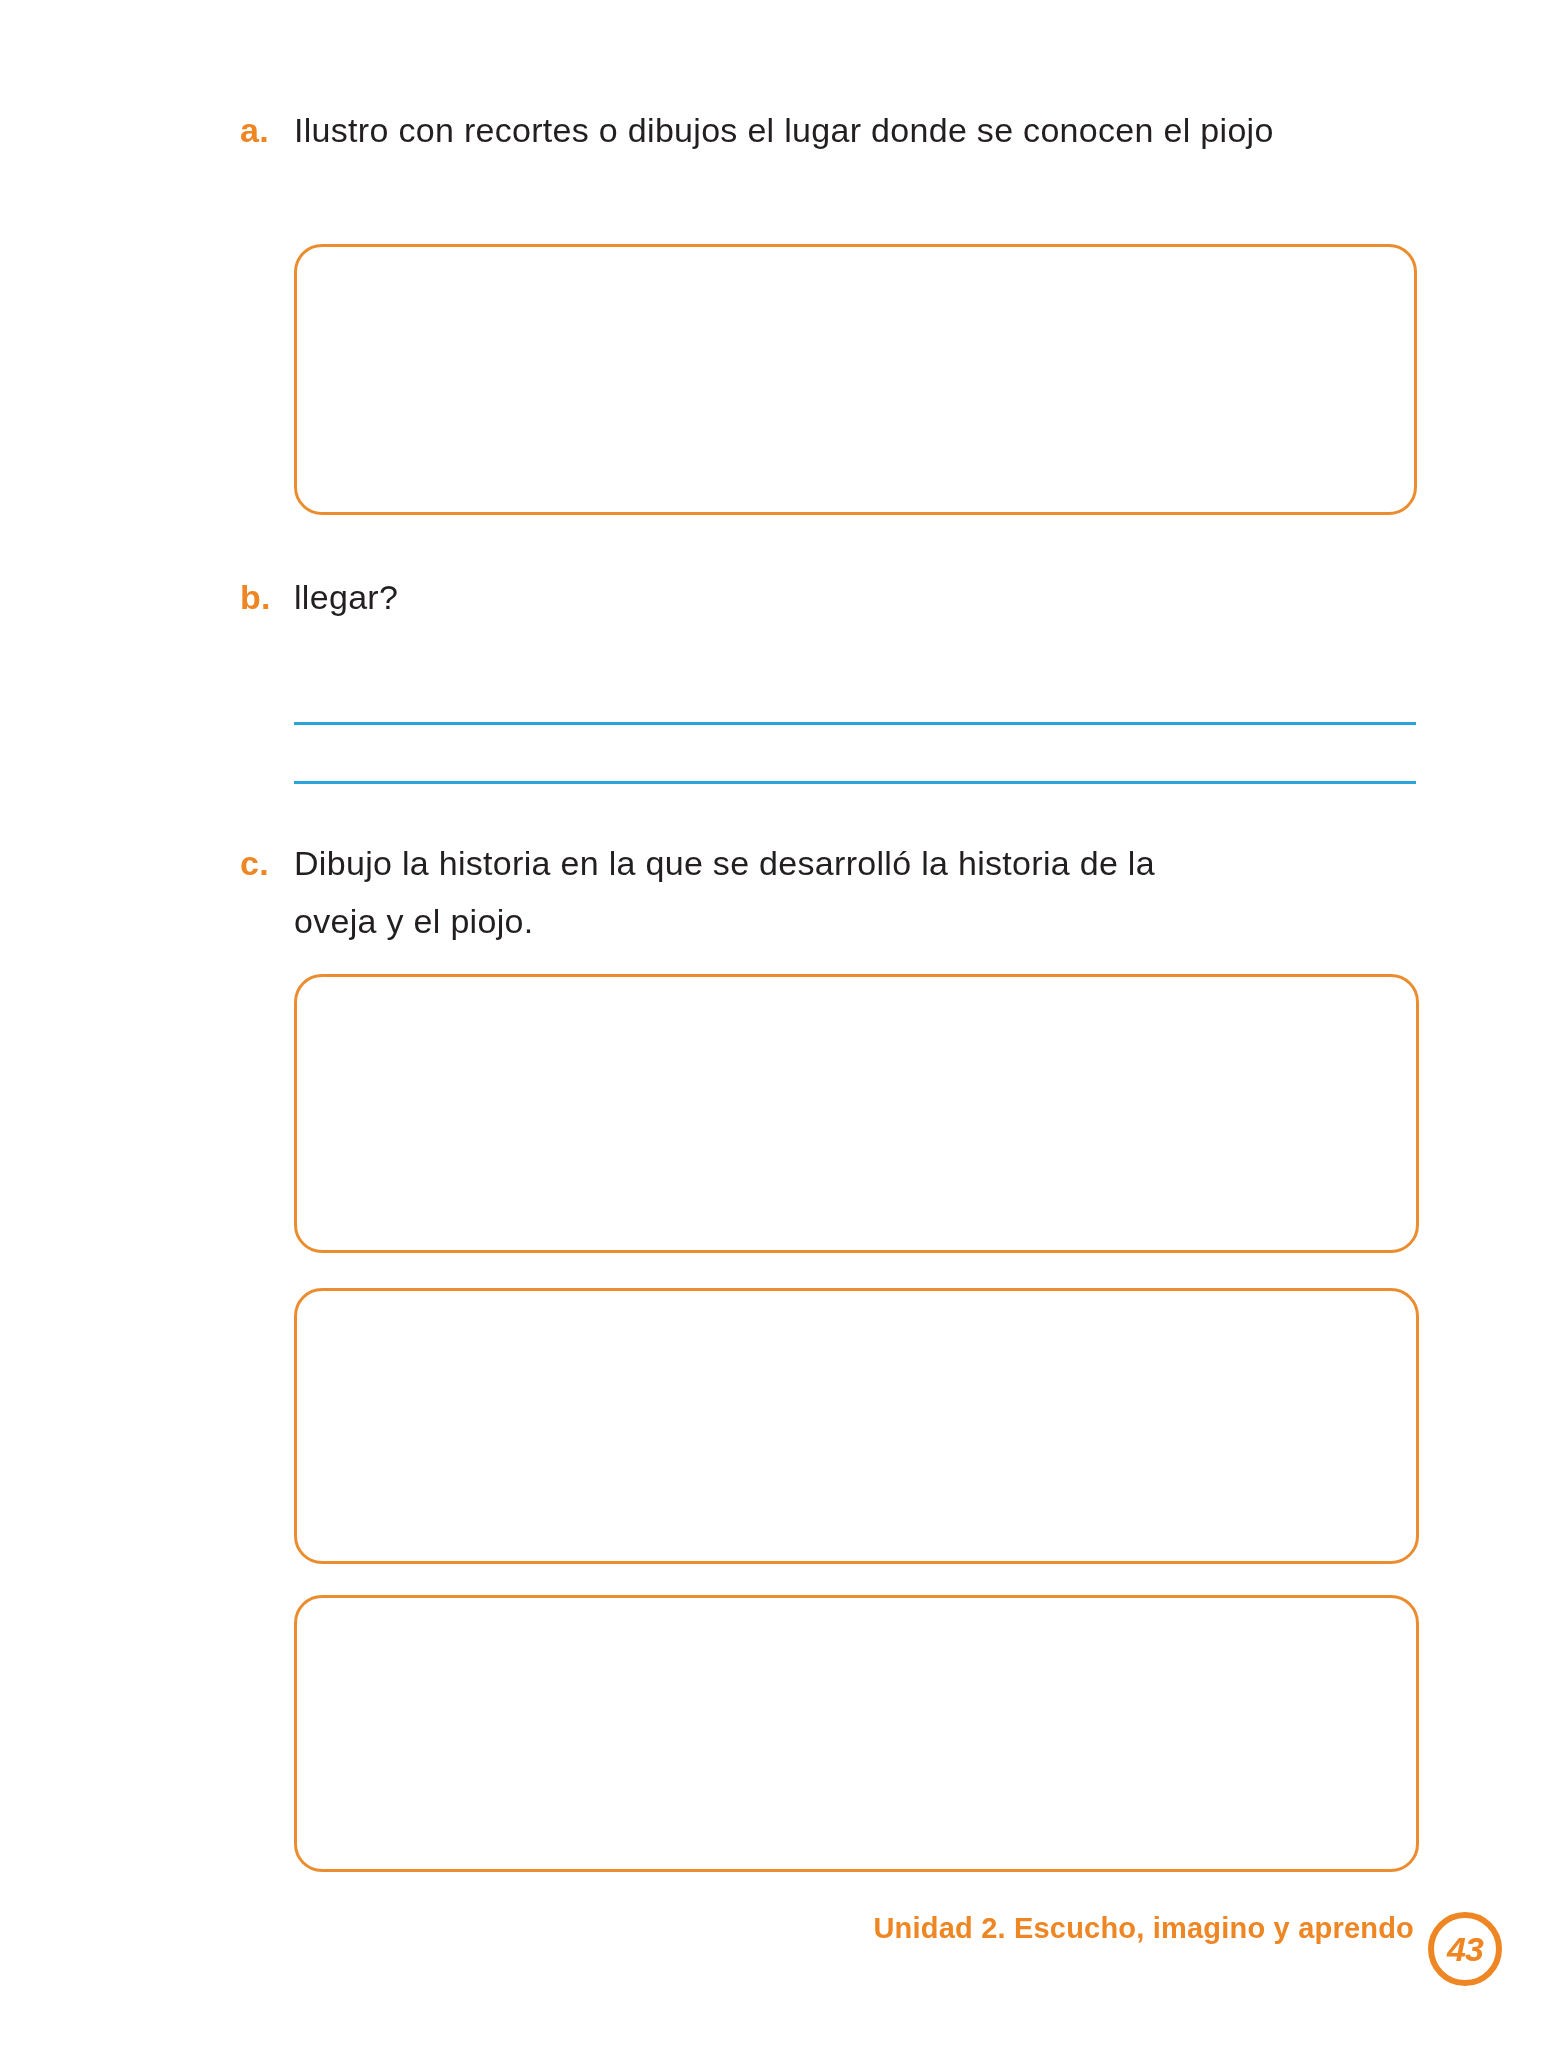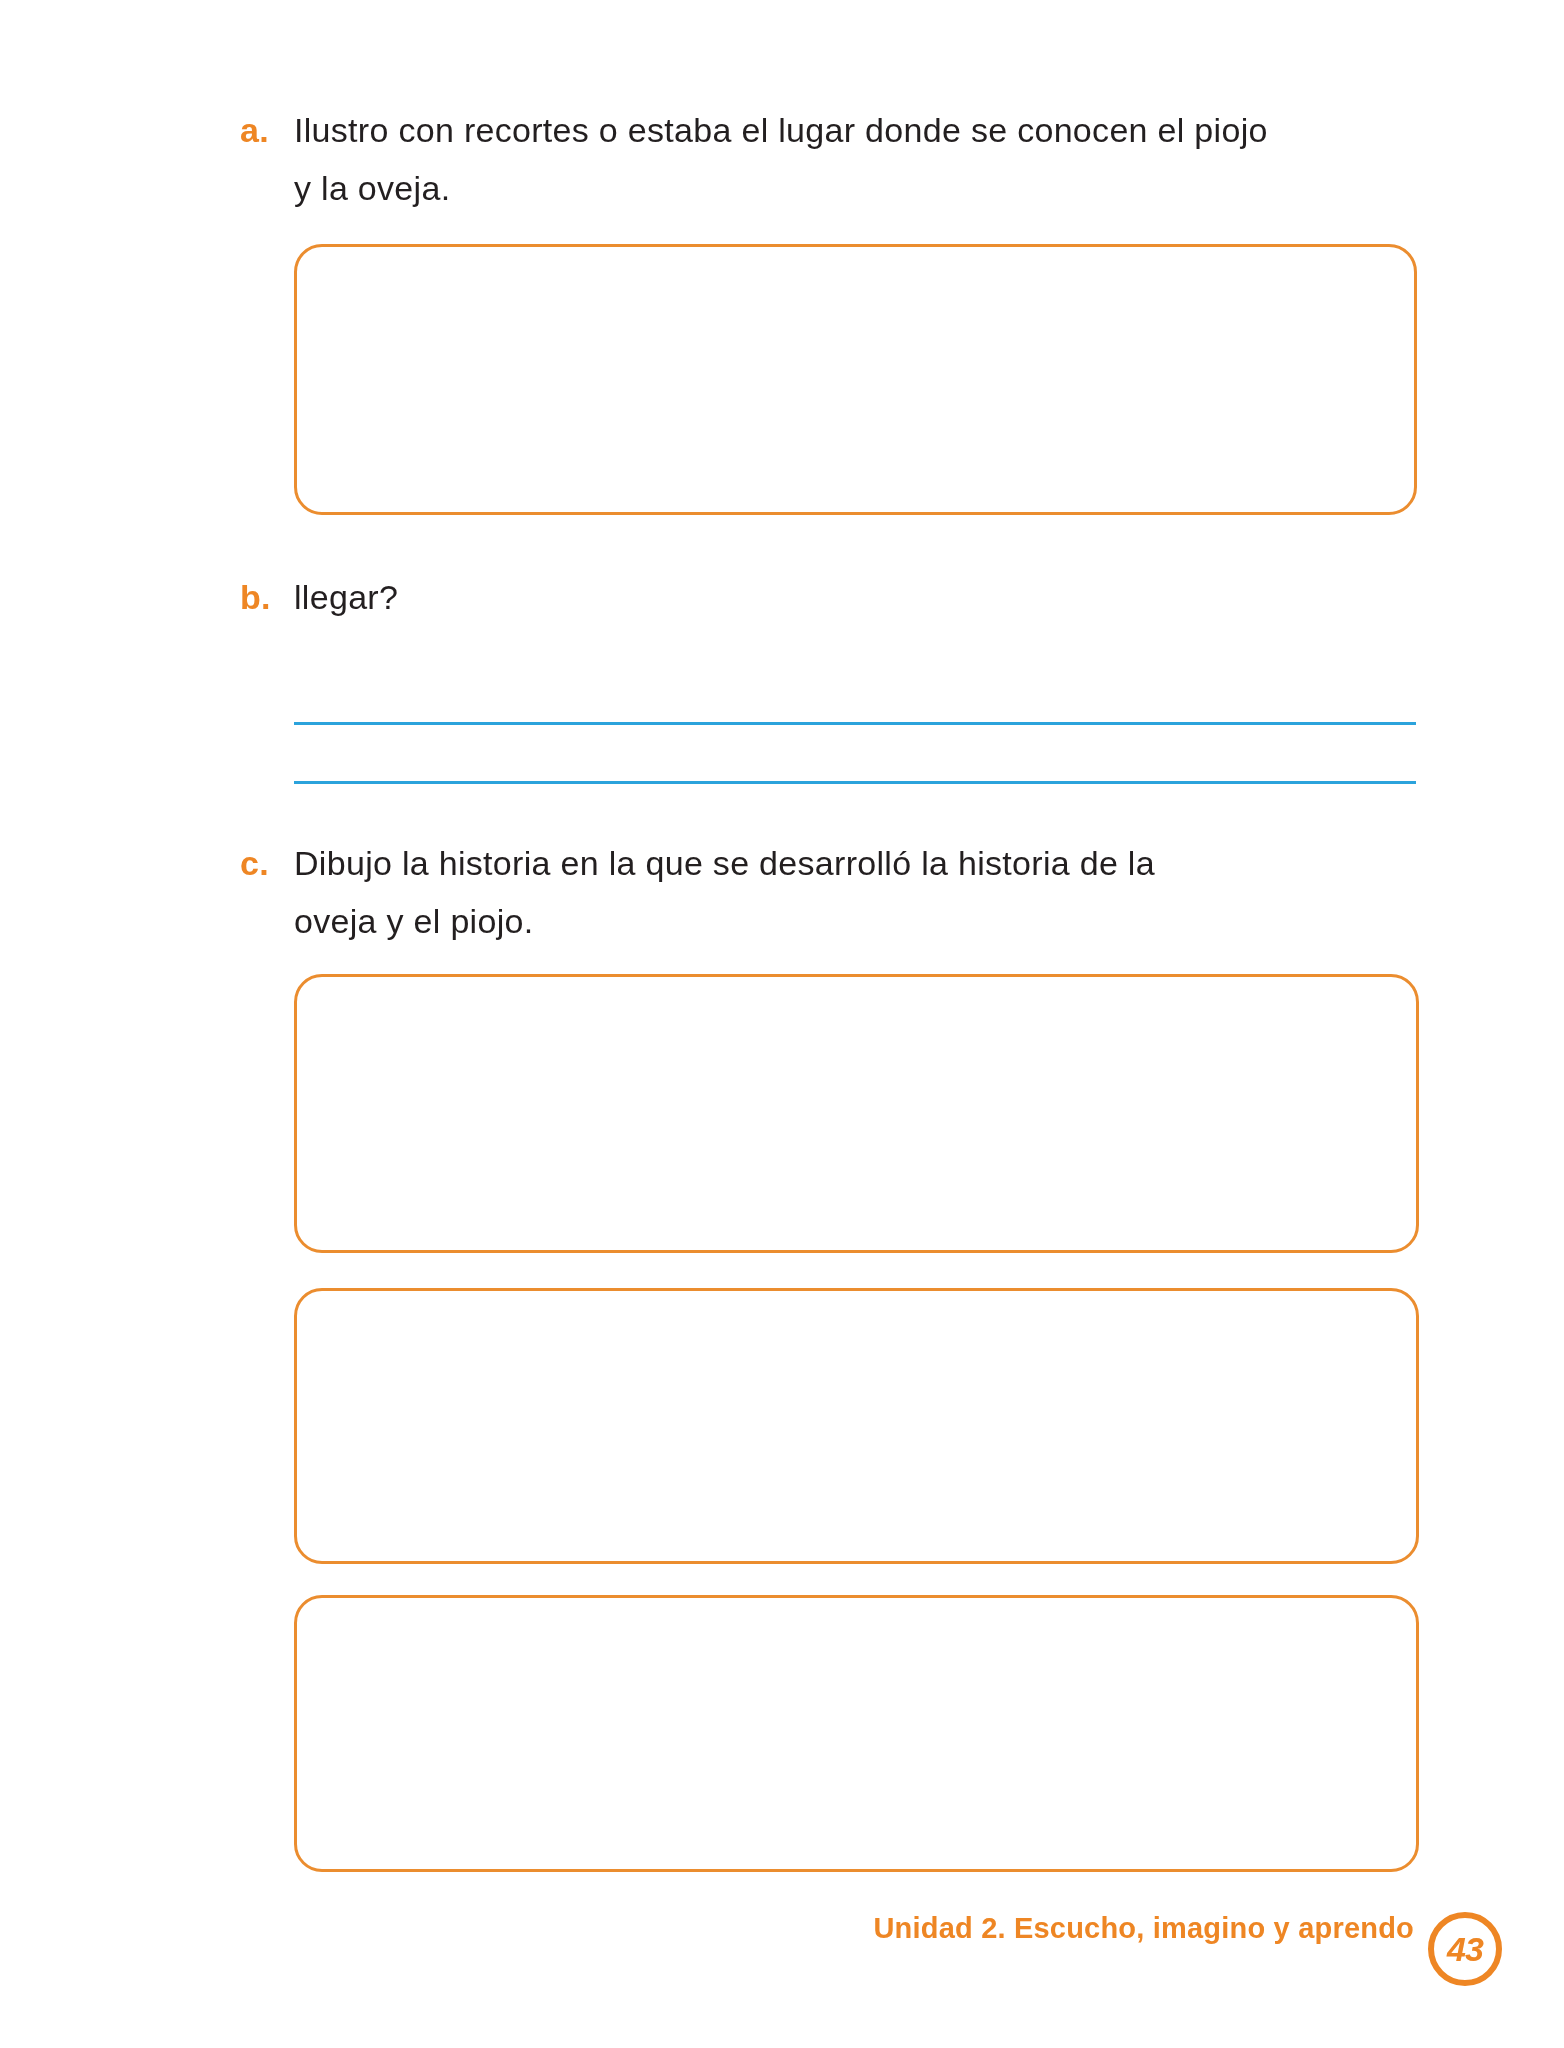--- a/index.html
+++ b/index.html
@@ -78,22 +78,21 @@
   }
 </style>
 </head>
 <body>
 
 <div class="page">
 
   <div class="prompt" style="left:240px;top:101px;">
     <span class="marker">a.</span>
     <span class="prompt-text">
-      <span class="line">Ilustro con recortes o estaba el lugar donde se conocen el piojo</span>
-      <span class="line">y la oveja.</span>
+      <span class="line">Ilustro con recortes o dibujos el lugar donde se conocen el piojo</span>
     </span>
   </div>
 
   <div class="draw-box" style="left:294px;top:244px;width:1123px;height:271px;"></div>
 
   <div class="prompt" style="left:240px;top:568px;">
     <span class="marker">b.</span>
     <span class="prompt-text">
       <span class="line">llegar?</span>
     </span>

